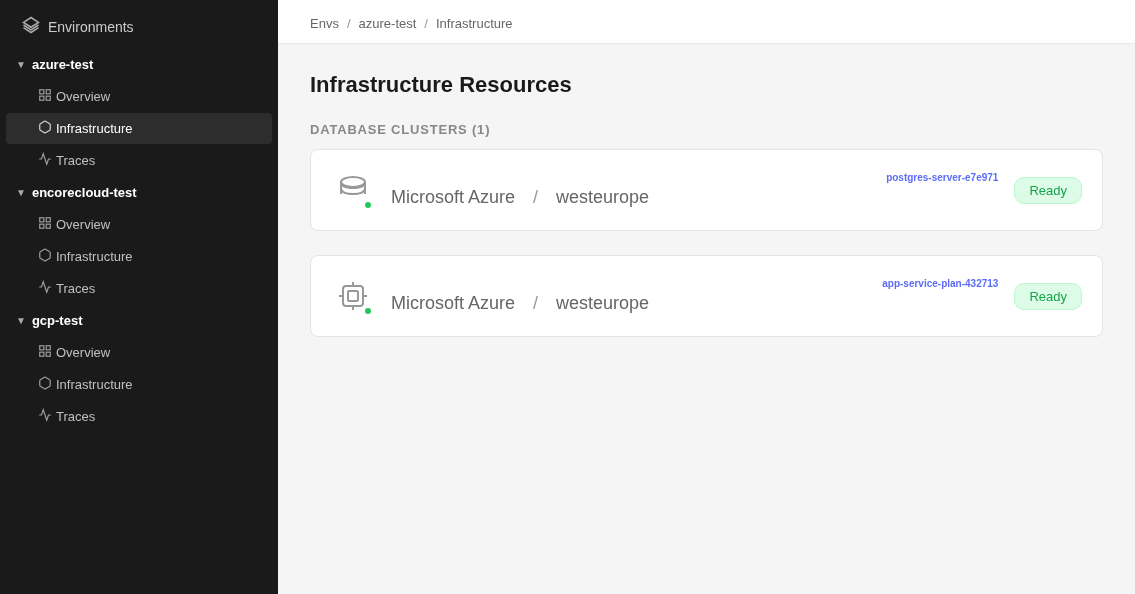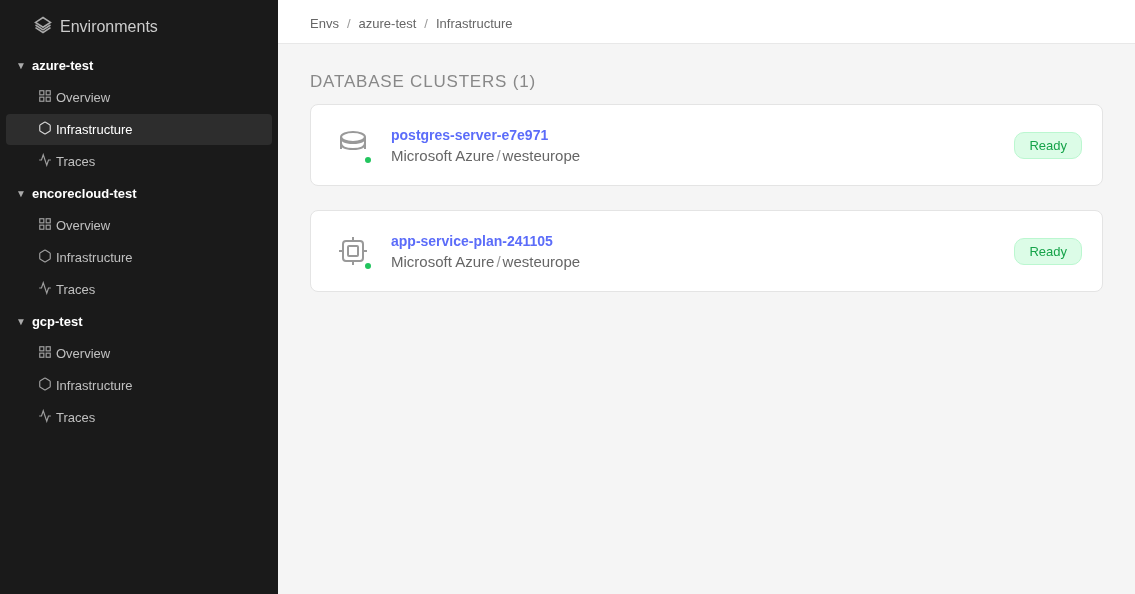--- a/index.html
+++ b/index.html
@@ -13,23 +13,23 @@
       color: #e0e0e0;
       display: flex;
       flex-direction: column;
       padding: 0;
       overflow-y: auto;
     }
     .sidebar-header {
       display: flex;
       align-items: center;
       gap: 8px;
-      padding: 16px 16px 12px 34px;
+      padding: 16px 16px 12px 22px;
       color: #ccc;
-      font-size: 16px;
+      font-size: 14px;
       font-weight: 500;
     }
     .sidebar-section {
       padding: 0;
     }
     .sidebar-env-title {
       display: flex;
       align-items: center;
       gap: 6px;
       padding: 8px 16px;
@@ -86,22 +86,22 @@
     .content {
       padding: 28px 32px;
     }
     .page-title {
       font-size: 22px;
       font-weight: 700;
       color: #1a1a1a;
       margin-bottom: 24px;
     }
     .section-label {
-      font-size: 17px;
-      font-weight: 400;
+      font-size: 13px;
+      font-weight: 700;
       color: #888;
       letter-spacing: 0.8px;
       text-transform: uppercase;
       margin-bottom: 12px;
     }
     .resource-card {
       background: #fff;
       border: 1px solid #e4e4e4;
       border-radius: 8px;
       padding: 18px 20px;
@@ -126,31 +126,32 @@
       width: 10px;
       height: 10px;
       background: #22c55e;
       border-radius: 50%;
       border: 2px solid #fff;
     }
     .resource-info {
       flex: 1;
     }
     .resource-name {
-      font-size: 14px;
+      font-size: 10px;
       font-weight: 600;
       color: #5b6cf9;
       margin-bottom: 4px;
+      text-align: right;
     }
     .resource-meta {
-      font-size: 15px;
+      font-size: 18px;
       color: #666;
       display: flex;
       align-items: center;
-      gap: 2px;
+      gap: 18px;
     }
     .resource-meta .sep {
       color: #999;
     }
     .ready-badge {
       background: #dcfce7;
       color: #16a34a;
       border: 1px solid #bbf7d0;
       border-radius: 10px;
       padding: 5px 14px;
@@ -283,20 +284,21 @@
 <div class="main">
   <div class="breadcrumb">
     <span>Envs</span>
     <span class="sep">/</span>
     <span>azure-test</span>
     <span class="sep">/</span>
     <span>Infrastructure</span>
   </div>
 
   <div class="content">
+    <h1 class="page-title">Infrastructure Resources</h1>
 
     <div class="resource-section">
       <div class="section-label">DATABASE CLUSTERS (1)</div>
       <div class="resource-card">
         <div class="resource-icon">
           <svg width="36" height="36" viewBox="0 0 36 36" fill="none">
             <ellipse cx="18" cy="10" rx="12" ry="5" fill="none" stroke="#999" stroke-width="2"></ellipse>
             <path d="M6 10 Q6 16 18 16 Q30 16 30 10" fill="none" stroke="#999" stroke-width="2"></path>
             <path d="M6 16 Q6 22 18 22 Q30 22 30 16" fill="none" stroke="#999" stroke-width="2"></path>
             <path d="M6 10 L6 22" stroke="#999" stroke-width="2"></path>
@@ -323,21 +325,21 @@
             <rect x="8" y="8" width="20" height="20" rx="3" fill="none" stroke="#999" stroke-width="2"></rect>
             <rect x="13" y="13" width="10" height="10" rx="1" fill="none" stroke="#999" stroke-width="2"></rect>
             <line x1="18" y1="4" x2="18" y2="8" stroke="#999" stroke-width="2"></line>
             <line x1="18" y1="28" x2="18" y2="32" stroke="#999" stroke-width="2"></line>
             <line x1="4" y1="18" x2="8" y2="18" stroke="#999" stroke-width="2"></line>
             <line x1="28" y1="18" x2="32" y2="18" stroke="#999" stroke-width="2"></line>
           </svg>
           <div class="status-dot"></div>
         </div>
         <div class="resource-info">
-          <div class="resource-name">app-service-plan-241105</div>
+          <div class="resource-name">app-service-plan-432713</div>
           <div class="resource-meta">
             <span>Microsoft Azure</span>
             <span class="sep">/</span>
             <span>westeurope</span>
           </div>
         </div>
         <div class="ready-badge">Ready</div>
       </div>
     </div>
   </div>

